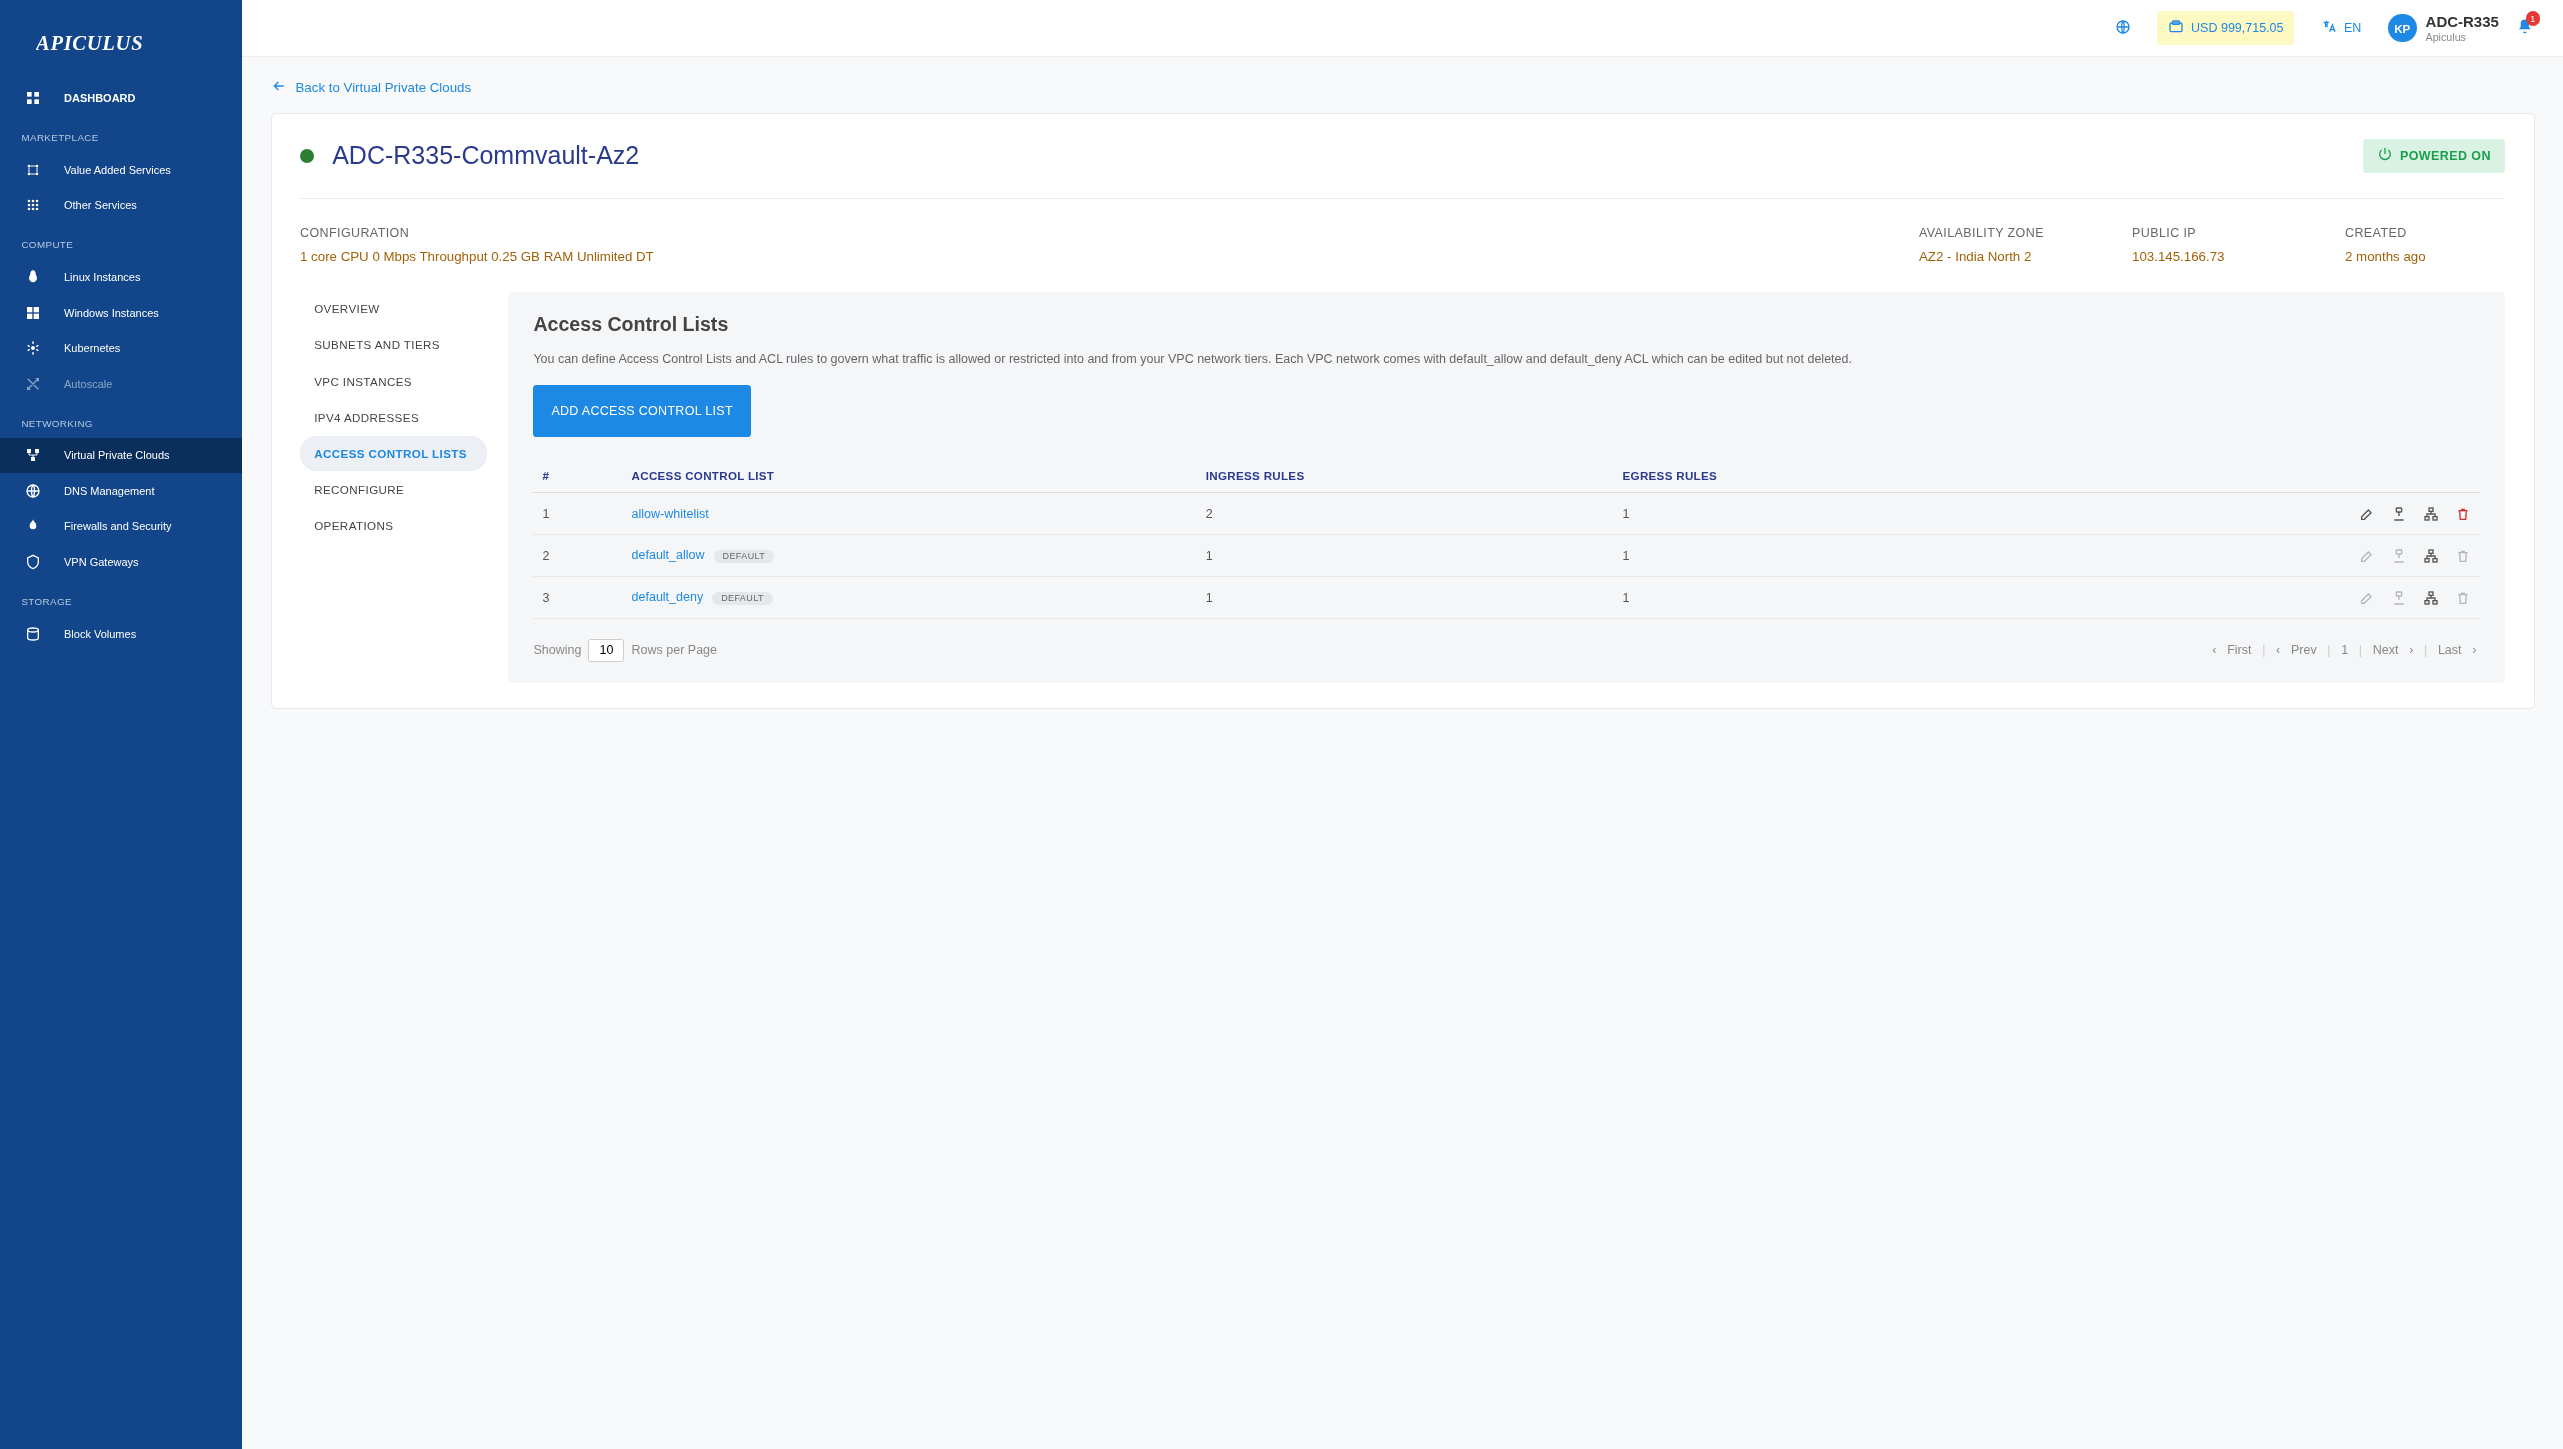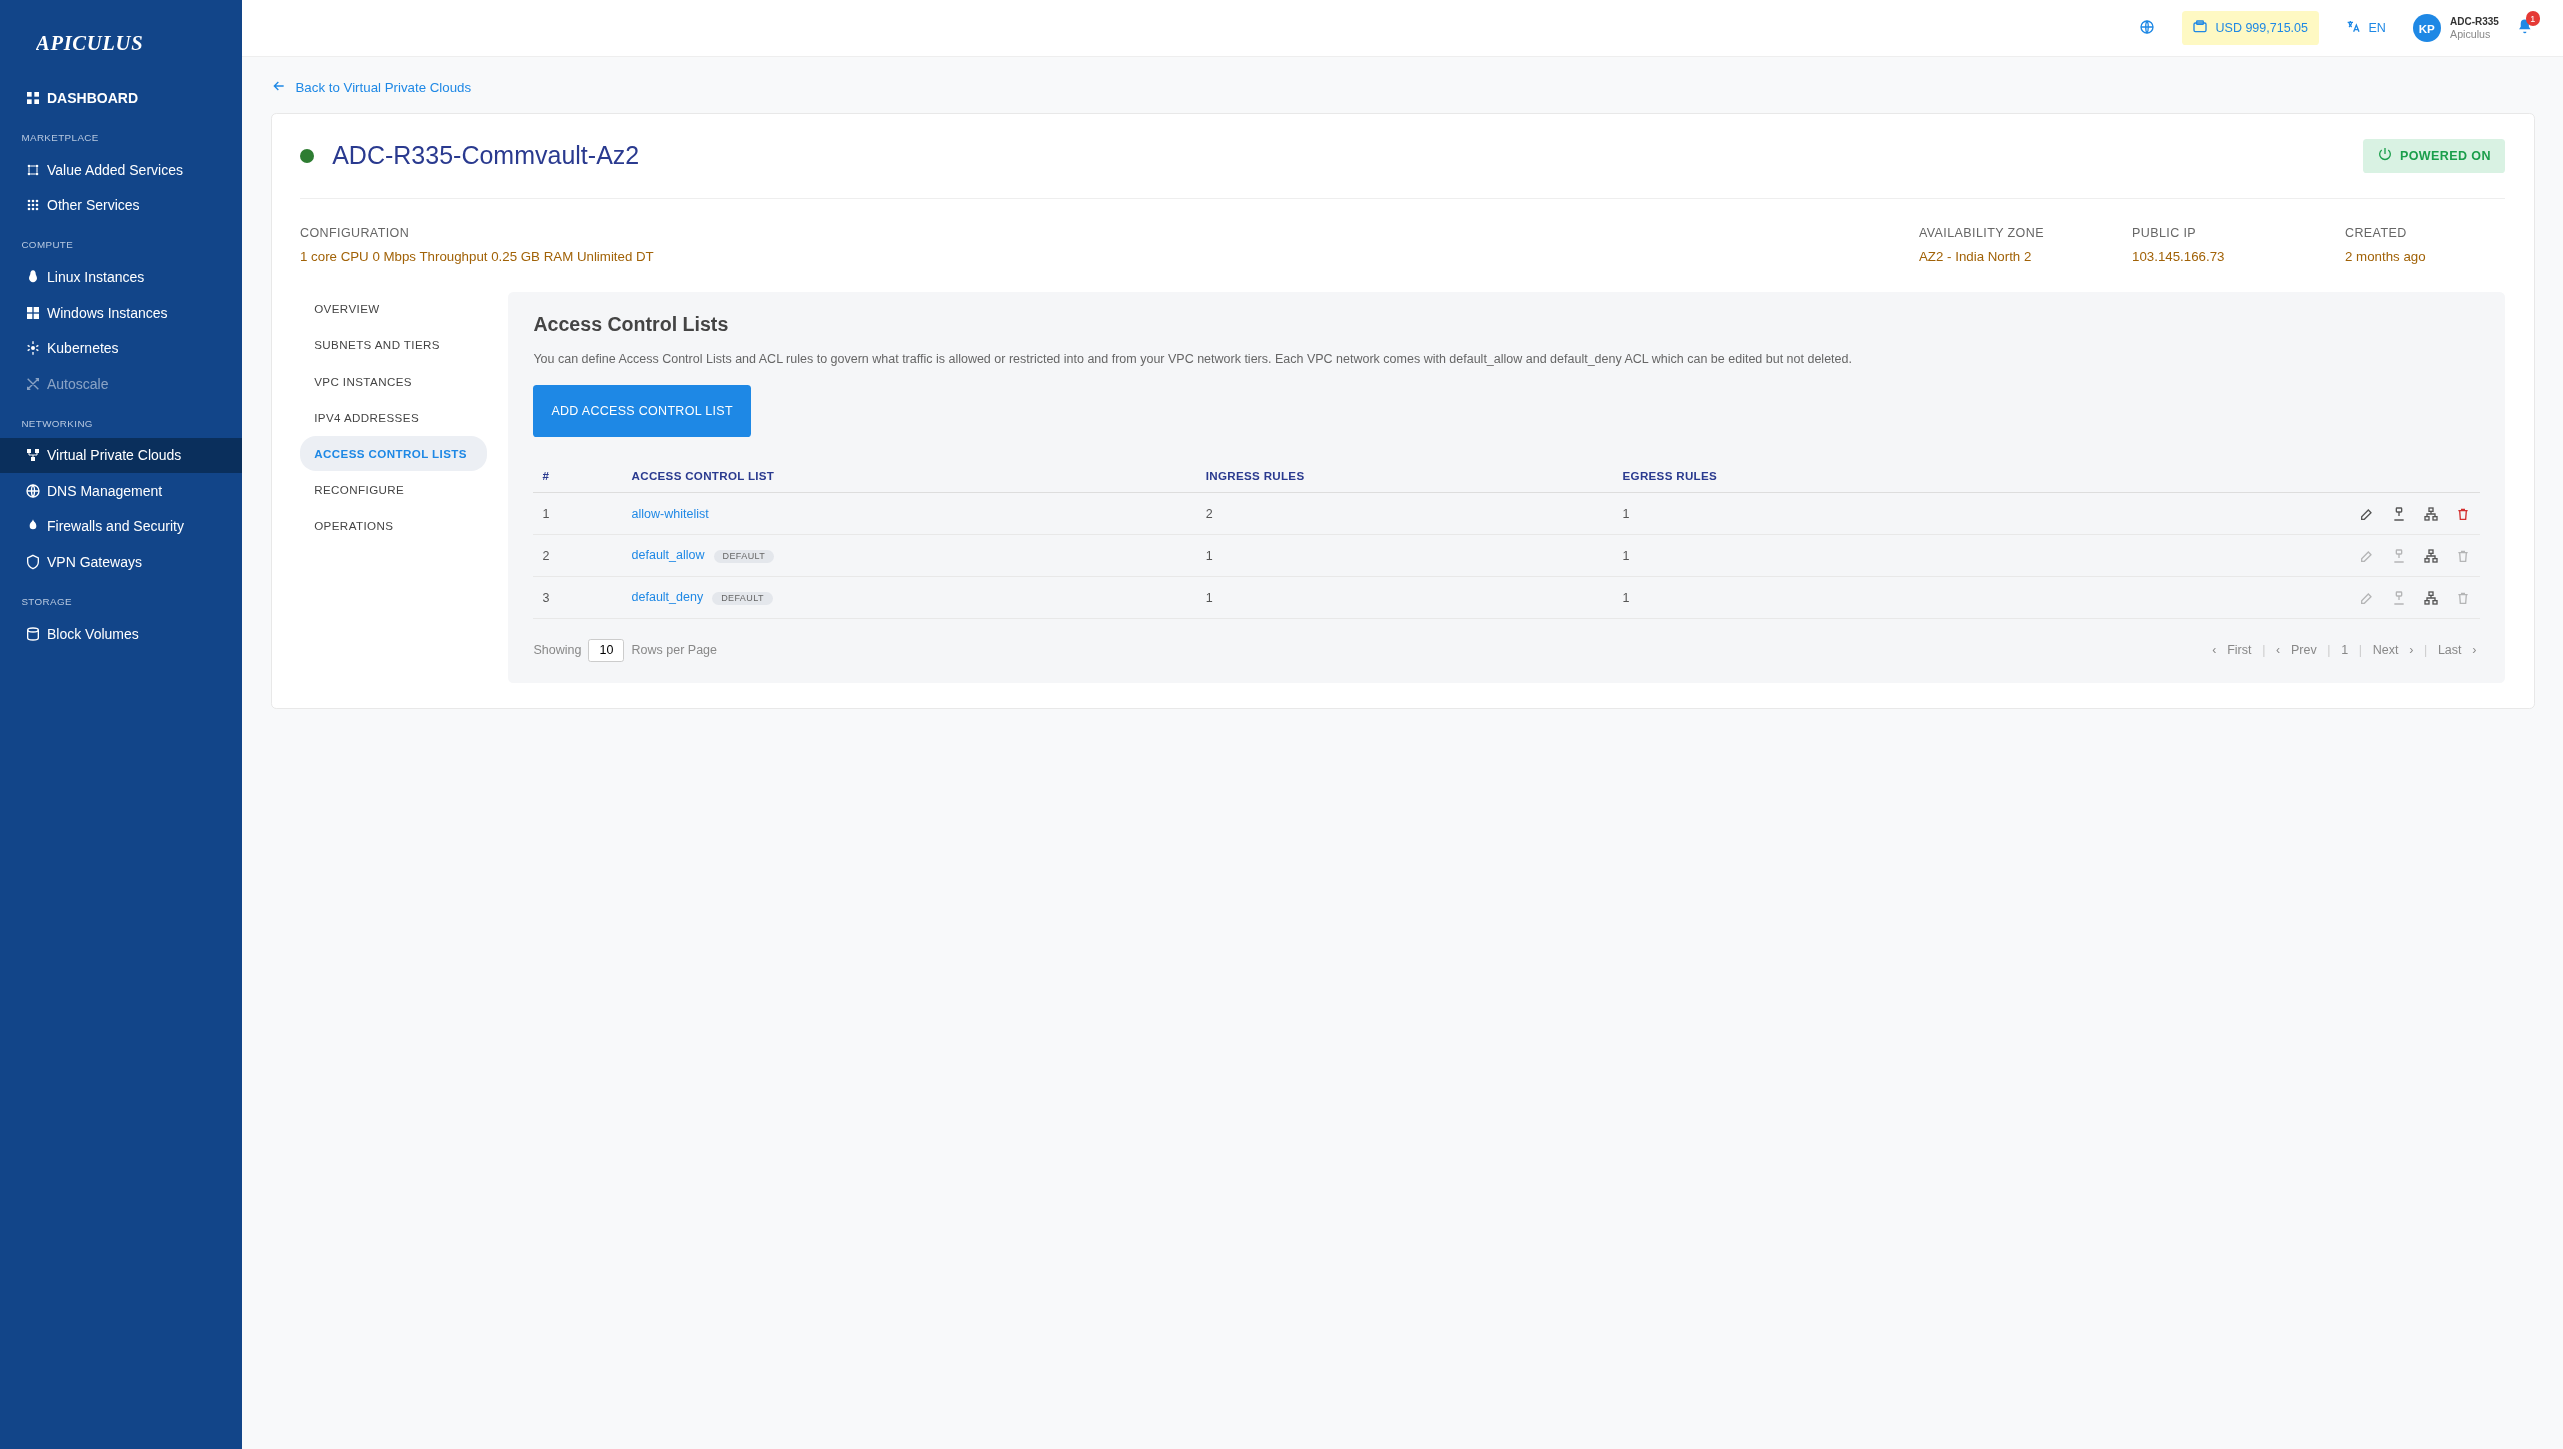--- a/index.html
+++ b/index.html
@@ -5,36 +5,36 @@
 * { margin: 0; padding: 0; box-sizing: border-box; }
 body { font-family: 'Segoe UI', -apple-system, BlinkMacSystemFont, sans-serif; background: #f5f5f5; color: #333; overflow-x: hidden; }
 
 .app { display: flex; min-height: 100vh; }
 
 
 .sidebar { width: 242px; background: #124589; color: #fff; flex-shrink: 0; padding-bottom: 36px; }
 .logo { padding: 28.5px 36px 21.4px; }
 .logo svg { width: 151px; height: auto; fill: #fff; }
 .nav-section-header { font-size: 9.8px; letter-spacing: 0.4px; color: #b8c9e0; padding: 16px 21.4px 9px; }
-.nav-item { display: flex; align-items: center; gap: 6px; padding: 9.8px 21.4px 9.8px 25px; font-size: 14px; cursor: pointer; }
+.nav-item { display: flex; align-items: center; gap: 23px; padding: 9.8px 21.4px 9.8px 25px; font-size: 11px; cursor: pointer; }
 .nav-item.active { background: #0a2f5c; }
 .nav-item .icon { width: 16px; height: 16px; display: flex; align-items: center; justify-content: center; flex-shrink: 0; }
 .nav-item.disabled { opacity: 0.5; }
 .nav-item svg { width: 16px; height: 16px; fill: currentColor; }
 
 
 .main { flex: 1; background: #fff; min-width: 0; }
 .topbar { height: 57px; display: flex; align-items: center; justify-content: flex-end; padding: 0 28.5px; gap: 16px; border-bottom: 0.9px solid #eee; }
 .topbar-btn { height: 34px; display: flex; align-items: center; gap: 7.1px; padding: 0 10.7px; border-radius: 3.6px; cursor: pointer; font-size: 12.5px; color: #1e88e5; }
 .topbar-btn.boxed { background: #fef9c3; }
 .topbar-btn svg { width: 16px; height: 16px; fill: currentColor; }
 .user-block { display: flex; align-items: center; gap: 9px; cursor: pointer; }
 .avatar { width: 28.5px; height: 28.5px; border-radius: 50%; background: #1e88e5; color: #fff; display: flex; align-items: center; justify-content: center; font-size: 11.6px; font-weight: 600; }
 .user-text { line-height: 1.2; }
-.user-name { font-size: 10px; font-weight: 600; color: #333; }
+.user-name { font-size: 15px; font-weight: 600; color: #333; }
 .user-sub { font-size: 10.7px; color: #888; }
 .bell { position: relative; cursor: pointer; }
 .bell svg { width: 19.6px; height: 19.6px; fill: #1e88e5; }
 .bell-badge { position: absolute; top: -5.3px; right: -5.3px; background: #e53935; color: #fff; font-size: 9px; width: 14.2px; height: 14.2px; border-radius: 50%; display: flex; align-items: center; justify-content: center; }
 
 .content { padding: 21.4px 28.5px; background: #f8f9fa; min-height: calc(100vh - 57px); }
 
 .back-link { display: inline-flex; align-items: center; gap: 9px; color: #1e88e5; font-size: 13.3px; cursor: pointer; margin-bottom: 16px; justify-content: space-between; }
 .back-link svg { width: 16px; height: 16px; fill: currentColor; }
 

